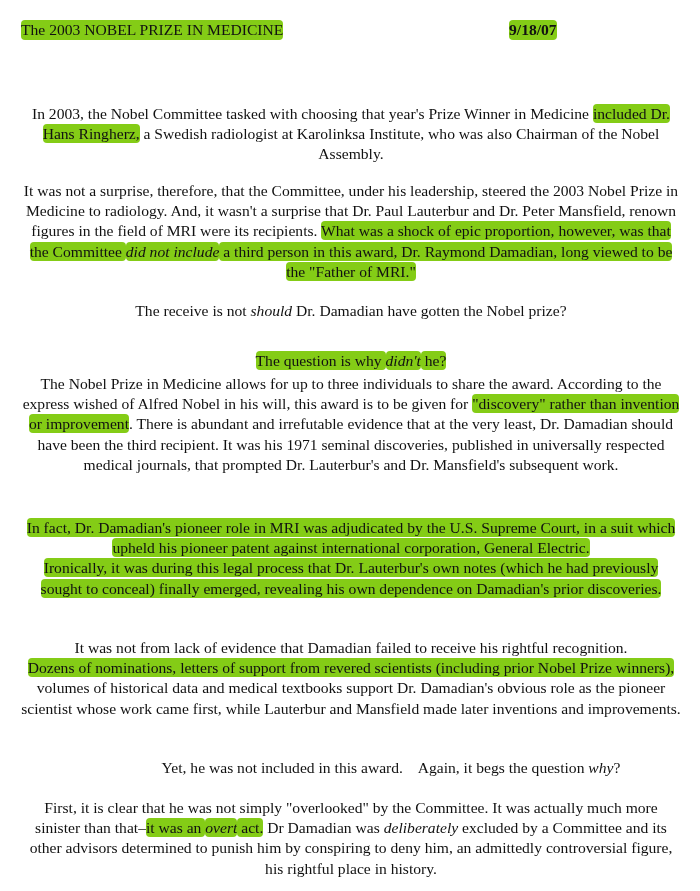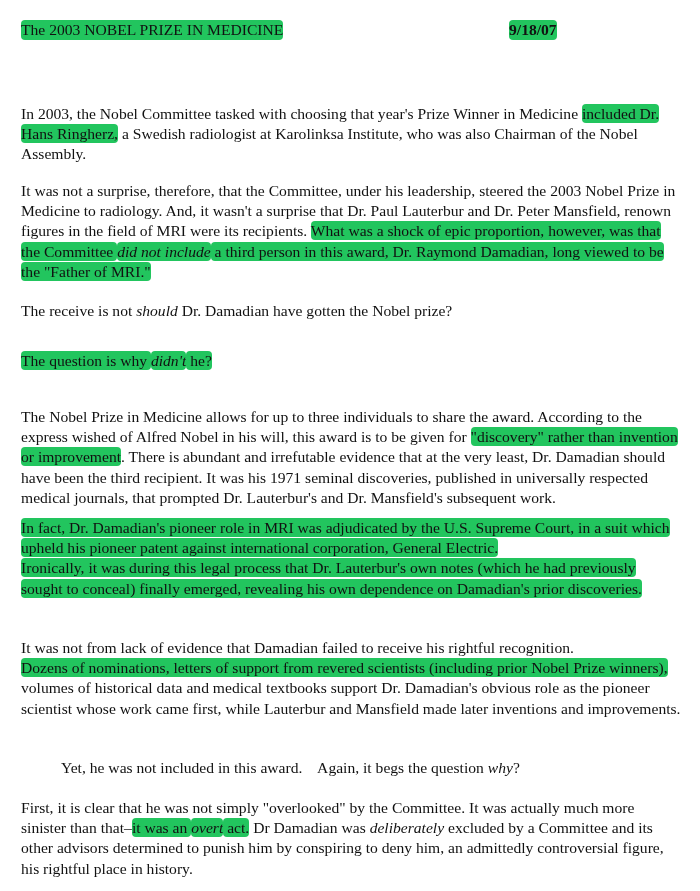--- a/index.html
+++ b/index.html
@@ -1,25 +1,25 @@
 <!DOCTYPE html>
 <html><head>
 <meta charset="utf-8">
 <style>
   html, body { margin: 0; padding: 0; background: #ffffff; }
   body {
     width: 700px; height: 891px; overflow: hidden; position: relative;
     font-family: "Liberation Serif", serif; font-size: 15.6px; color: #111;
   }
   .page { position: absolute; left: 21px; top: 0; width: 670px; }
-  .hl { background: #22c55e; border-radius: 4px; padding: 1px 0; box-decoration-break: clone; -webkit-box-decoration-break: clone; }
+  .hl { background: #84cc16; border-radius: 4px; padding: 1px 0; box-decoration-break: clone; -webkit-box-decoration-break: clone; }
   .header { position: absolute; top: 20px; left: 0; width: 670px; height: 22px; }
   .title { position: absolute; left: 0; top: 0; }
   .date { position: absolute; left: 488px; top: 0; font-weight: bold; }
-  p { margin: 0; line-height: 20.2px; position: absolute; left: 0; width: 660px; }
+  p { margin: 0; line-height: 20.2px; position: absolute; left: 0; width: 660px; text-align: center; }
   em { font-style: italic; }
 </style>
 </head>
 <body>
 
 <div class="page">
   <div class="header">
     <span class="title hl">The 2003 NOBEL PRIZE IN MEDICINE</span>
     <span class="date hl">9/18/07</span>
   </div>
@@ -33,21 +33,21 @@
   </p>
 
   <p style="top:301px">
     <span>The receive is not </span><em>should</em><span> Dr. Damadian have gotten the Nobel prize?</span>
   </p>
 
   <p style="top:351px">
     <span class="hl">The question is why </span><em class="hl">didn't</em><span class="hl"> he?</span>
   </p>
 
-  <p style="top:407px">
+  <p style="top:374px">
     <span>The Nobel Prize in Medicine allows for up to three individuals to share the award. According to the express wished of Alfred Nobel in his will, this award is to be given for </span><span class="hl">"discovery" rather than invention or improvement</span><span>. There is abundant and irrefutable evidence that at the very least, Dr. Damadian should have been the third recipient. It was his 1971 seminal discoveries, published in universally respected medical journals, that prompted Dr. Lauterbur's and Dr. Mansfield's subsequent work.</span>
   </p>
 
   <p style="top:518px">
     <span class="hl">In fact, Dr. Damadian's pioneer role in MRI was adjudicated by the U.S. Supreme Court, in a suit which upheld his pioneer patent against international corporation, General Electric.</span><br><span class="hl">Ironically, it was during this legal process that Dr. Lauterbur's own notes (which he had previously sought to conceal) finally emerged, revealing his own dependence on Damadian's prior discoveries.</span>
   </p>
 
   <p style="top:638px">
     <span>It was not from lack of evidence that Damadian failed to receive his rightful recognition.</span><br><span class="hl">Dozens of nominations, letters of support from revered scientists (including prior Nobel Prize winners),</span><span> volumes of historical data and medical textbooks support Dr. Damadian's obvious role as the pioneer scientist whose work came first, while Lauterbur and Mansfield made later inventions and improvements.</span>
   </p>

